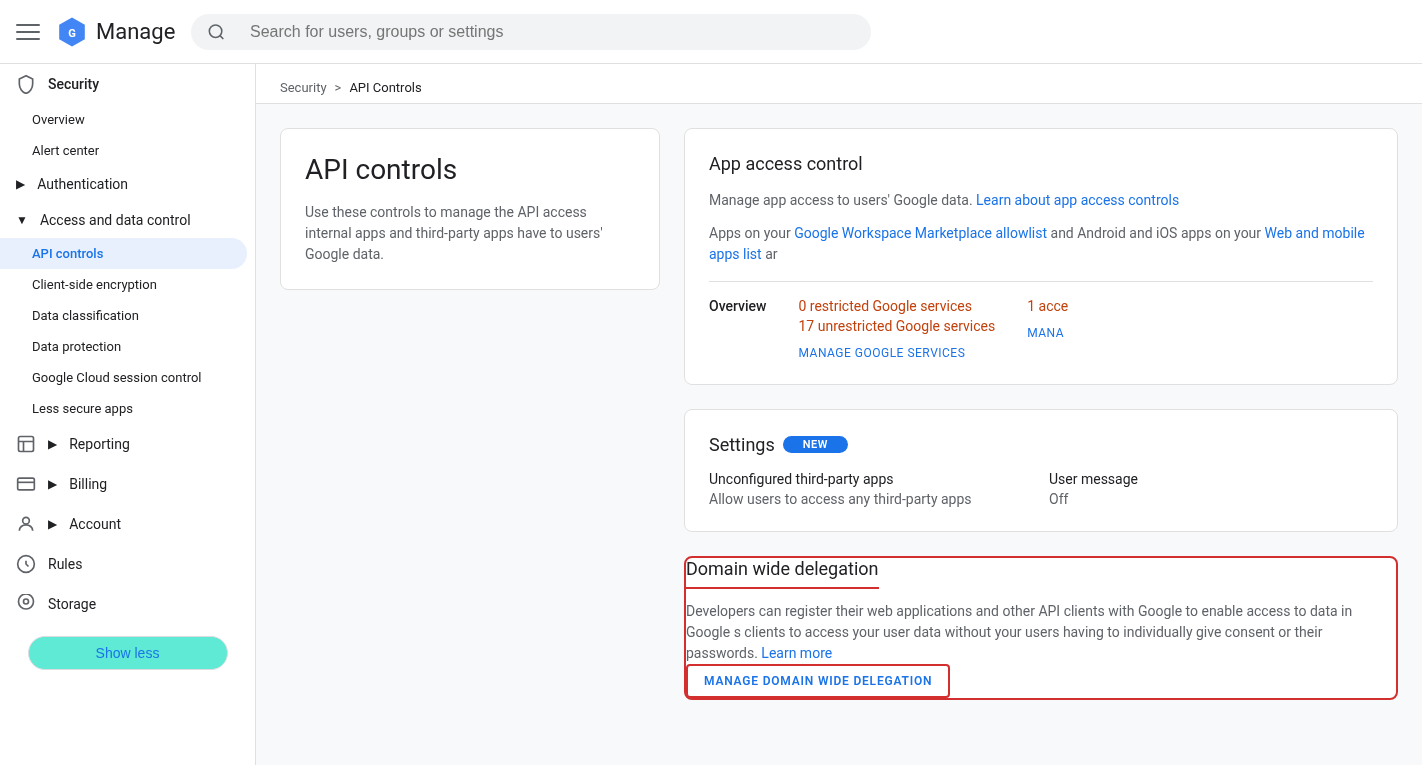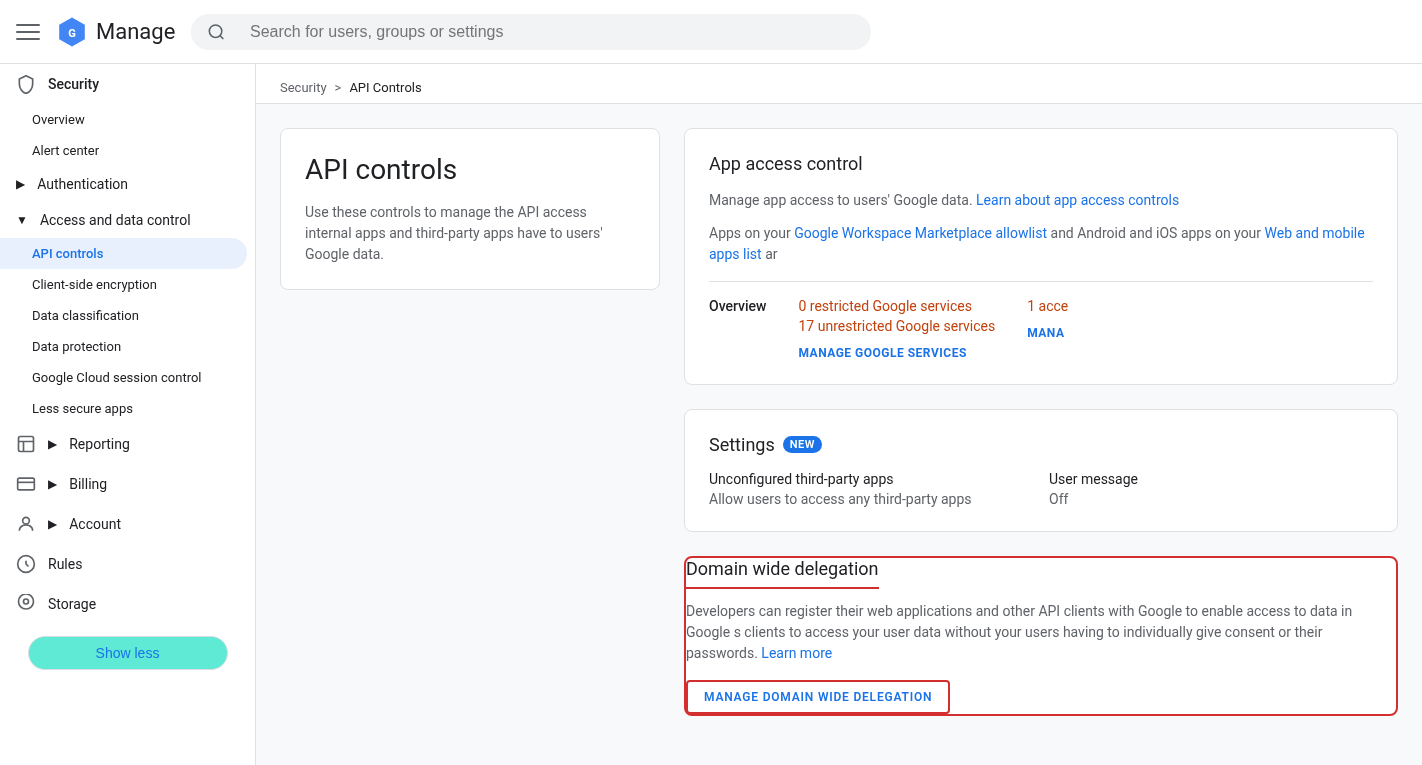--- a/index.html
+++ b/index.html
@@ -42,36 +42,36 @@
     
     .card { background: #fff; border-radius: 8px; border: 1px solid #e0e0e0; padding: 24px; }
     .card-title { font-size: 28px; font-weight: 400; color: #202124; margin-bottom: 16px; }
     .card-desc { font-size: 14px; color: #5f6368; line-height: 1.5; }
 
     .section-title { font-size: 18px; font-weight: 400; color: #202124; margin-bottom: 16px; }
     .section-desc { font-size: 14px; color: #5f6368; margin-bottom: 12px; line-height: 1.5; }
     .link-text { color: #1a73e8; cursor: pointer; text-decoration: none; }
     .overview-label { font-size: 14px; color: #202124; font-weight: 500; }
     .overview-value { font-size: 14px; color: #c2410c; }
-    .manage-link { color: #1a73e8; font-size: 12px; font-weight: 700; letter-spacing: 0.5px; cursor: pointer; text-transform: uppercase; margin-top: 8px; display: inline-block; }
+    .manage-link { color: #1a73e8; font-size: 12px; font-weight: 400; letter-spacing: 0.5px; cursor: pointer; text-transform: uppercase; margin-top: 8px; display: inline-block; }
 
     .divider { border: none; border-top: 1px solid #e0e0e0; margin: 16px 0; }
 
     
     .settings-header { display: flex; align-items: center; gap: 8px; margin-bottom: 16px; }
-    .new-badge { background: #1a73e8; color: #fff; font-size: 11px; font-weight: 600; padding: 2px 7px; border-radius: 10px; letter-spacing: 0.5px; }
+    .new-badge { background: #1a73e8; color: #fff; font-size: 11px; font-weight: 600; padding: 2px 20px; border-radius: 10px; letter-spacing: 0.5px; }
     .settings-grid { display: grid; grid-template-columns: 1fr 1fr; gap: 16px; }
     .setting-item { display: flex; flex-direction: column; gap: 4px; }
     .setting-label { font-size: 14px; color: #202124; font-weight: 400; }
     .setting-value { font-size: 14px; color: #5f6368; }
 
     
     .delegation-card { background: #fff; border-radius: 8px; border: 2px solid #d32f2f; }
     .delegation-title { font-size: 18px; font-weight: 400; color: #202124; margin-bottom: 12px; border-bottom: 2px solid #d32f2f; padding-bottom: 8px; display: inline-block; }
-    .delegation-desc { font-size: 14px; color: #5f6368; line-height: 1.5; margin-bottom: 16px; }
+    .delegation-desc { font-size: 14px; color: #5f6368; line-height: 1.5; margin-bottom: 0; }
     .manage-delegation-btn { display: inline-block; border: 2px solid #d32f2f; color: #1a73e8; font-size: 12px; font-weight: 600; letter-spacing: 0.8px; padding: 8px 16px; cursor: pointer; text-transform: uppercase; border-radius: 4px; }
 
     .overview-row { display: flex; gap: 32px; }
     .overview-col { display: flex; flex-direction: column; gap: 4px; }
   </style>
 </head>
 <body>
 
 <div class="topbar">
   <div class="topbar-menu-icon">

